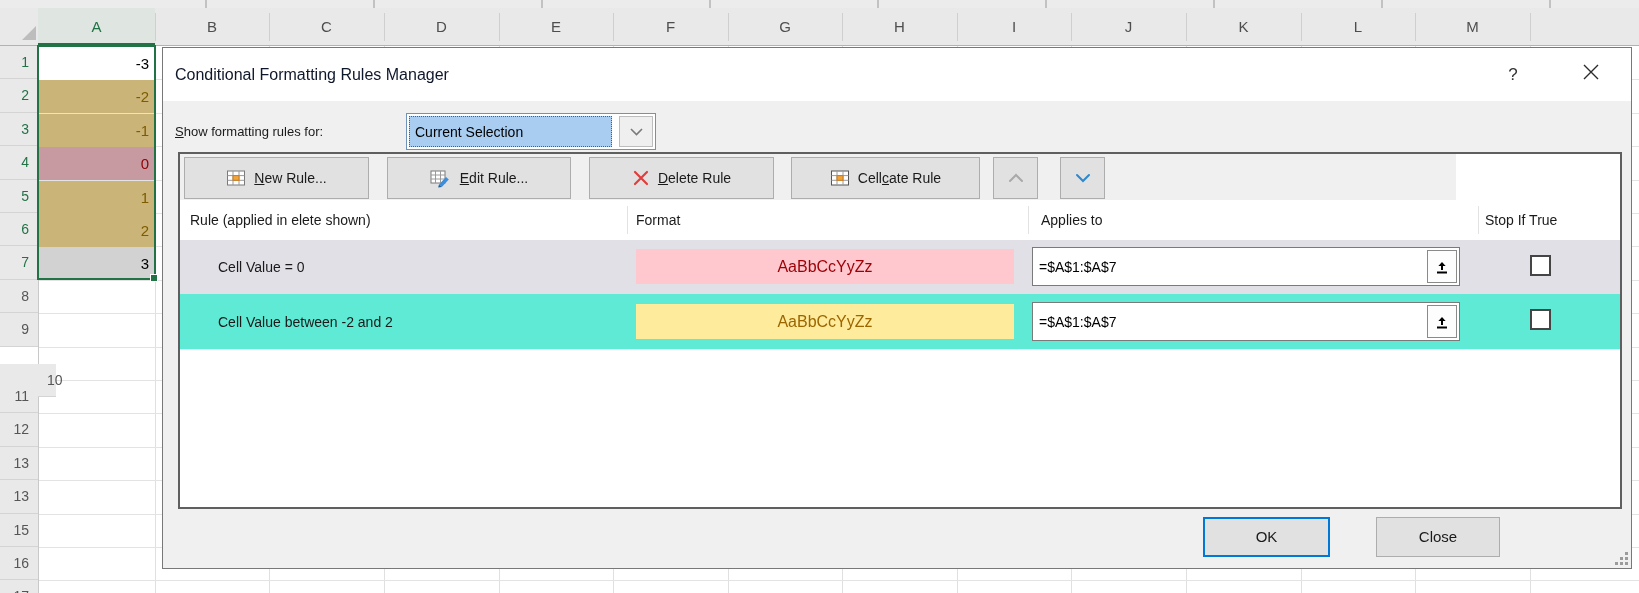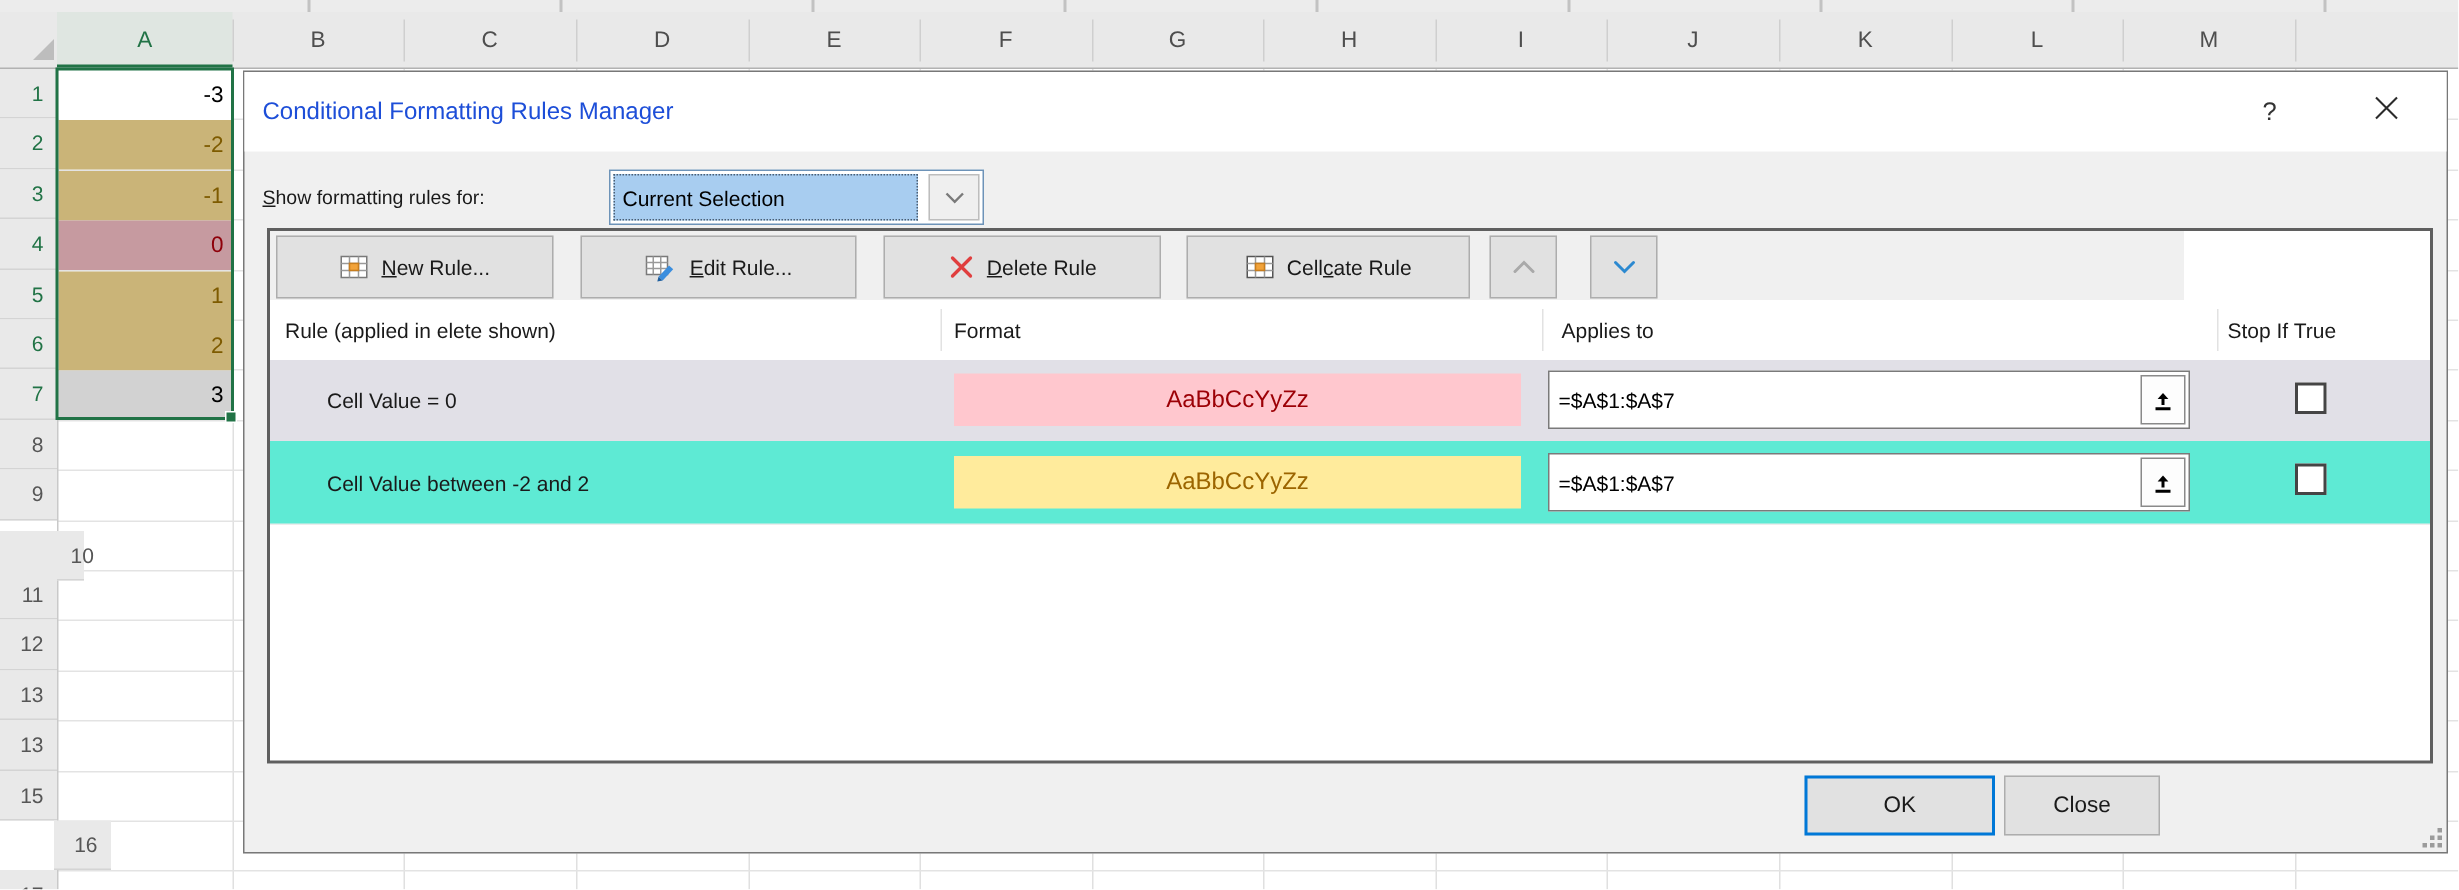--- a/index.html
+++ b/index.html
@@ -21,21 +21,21 @@
   .rowheader-edge{left:38px;top:46px;width:1px;height:547px;background:#c9c9c9;}
   .vline{width:1px;background:#e0e0e0;top:46px;height:547px;}
   .hline{left:38px;width:1601px;height:1px;background:#e3e3e3;}
   .a-cell{left:39px;width:116px;height:33px;line-height:33px;text-align:right;padding-right:6px;box-sizing:border-box;font-size:15px;}
   .sel-rect{left:37px;top:45px;width:119px;height:235px;border:2px solid #217346;box-sizing:border-box;background:transparent;}
   .fill-handle{left:150px;top:274px;width:8px;height:8px;background:#217346;border:1px solid #ffffff;box-sizing:border-box;}
 
   
   .dialog{left:162px;top:47px;width:1470px;height:522px;background:#f0f0f0;border:1px solid #787878;box-sizing:border-box;font-size:14px;color:#1a1a1a;}
   .dlg-titlebar{left:0;top:0;width:1468px;height:53px;background:#ffffff;}
-  .dlg-title{left:12px;top:0;height:53px;line-height:53px;font-size:16px;color:#1d4ed8;}
+  .dlg-title{left:12px;top:0;height:53px;line-height:53px;font-size:16px;color:#0f172a;}
   .dlg-help{left:1336px;top:14px;width:28px;height:26px;text-align:center;font-size:17px;color:#333;line-height:26px;cursor:default;}
   .dlg-close{left:1414px;top:14px;width:28px;height:26px;text-align:center;line-height:26px;cursor:default;}
 
   .show-label{left:12px;top:65px;height:37px;line-height:37px;font-size:13px;color:#1a1a1a;}
   .combo{left:243px;top:65px;width:250px;height:37px;background:#ffffff;border:1px solid #6d93b8;box-sizing:border-box;display:flex;align-items:stretch;}
   .combo-text{flex:1;margin:2px;background:#a8cdf0;border:1px dotted #4a5f74;font-size:14px;color:#000;padding:0 5px;display:flex;align-items:center;}
   .combo-gap{width:3px;}
   .combo-btn{width:32px;margin:2px;background:#efefef;border:1px solid #bdbdbd;display:flex;align-items:center;justify-content:center;}
 
   .list-frame{left:15px;top:104px;width:1444px;height:357px;background:#ffffff;border:2px solid #5f5f5f;box-sizing:border-box;}
@@ -68,21 +68,21 @@
   .row-2 .stop-check{top:155px;}
   
   .rule-row .fmt-sample,.rule-row .applies-box,.rule-row .stop-check{position:absolute;}
   .row-1 .fmt-sample,.row-1 .applies-box,.row-1 .stop-check{top:auto;}
   .row-1 .fmt-sample{top:9px;} .row-1 .applies-box{top:7px;} .row-1 .stop-check{top:15px;}
   .row-2 .fmt-sample{top:10px;} .row-2 .applies-box{top:8px;} .row-2 .stop-check{top:15px;}
   .rule-text{position:absolute;}
 
   .bottom-btn{top:469px;height:40px;background:#e1e1e1;border:1px solid #adadad;box-sizing:border-box;text-align:center;line-height:38px;font-size:15px;color:#1a1a1a;}
   .btn-ok{left:1040px;width:127px;border:2px solid #0078d7;line-height:36px;}
-  .btn-close{left:1173px;width:104px;}
+  .btn-close{left:1213px;width:124px;}
   .btn-apply{left:1330px;width:131px;color:#a3a3a3;border-color:#bababa;background:#e5e5e5;}
   .grip{left:1452px;top:504px;width:13px;height:13px;}
   .grip i{position:absolute;width:3px;height:3px;background:#9b9b9b;}
 </style>
 </head>
 <body>
 
 <div class="screen">
 
   <div id="sheet">
@@ -157,27 +157,27 @@
       <div class="abs rowheader-edge"></div>
       <div class="abs row-header sel" style="top: 46px; height: 33.4px; line-height: 33.4px;">1</div>
       <div class="abs row-header sel" style="top: 79.4px; height: 33.4px; line-height: 33.4px;">2</div>
       <div class="abs row-header sel" style="top: 112.8px; height: 33.4px; line-height: 33.4px;">3</div>
       <div class="abs row-header sel" style="top: 146.2px; height: 33.4px; line-height: 33.4px;">4</div>
       <div class="abs row-header sel" style="top: 179.6px; height: 33.4px; line-height: 33.4px;">5</div>
       <div class="abs row-header sel" style="top: 213px; height: 33.4px; line-height: 33.4px;">6</div>
       <div class="abs row-header sel" style="top: 246.4px; height: 33.4px; line-height: 33.4px;">7</div>
       <div class="abs row-header" style="top: 279.8px; height: 33.4px; line-height: 33.4px;">8</div>
       <div class="abs row-header" style="top: 313.2px; height: 33.4px; line-height: 33.4px;">9</div>
-      <div class="abs row-header" style="top: 354px; height: 33.4px; line-height: 33.4px; padding-left: 47px;">10</div>
+      <div class="abs row-header" style="top: 364px; height: 33.4px; line-height: 33.4px; padding-left: 47px;">10</div>
       <div class="abs row-header" style="top: 380px; height: 33.4px; line-height: 33.4px;">11</div>
       <div class="abs row-header" style="top: 413.4px; height: 33.4px; line-height: 33.4px;">12</div>
       <div class="abs row-header" style="top: 446.8px; height: 33.4px; line-height: 33.4px;">13</div>
       <div class="abs row-header" style="top: 480.2px; height: 33.4px; line-height: 33.4px;">13</div>
       <div class="abs row-header" style="top: 513.6px; height: 33.4px; line-height: 33.4px;">15</div>
-      <div class="abs row-header" style="top: 547px; height: 33.4px; line-height: 33.4px; margin-left: 36px;">16</div>
+      <div class="abs row-header" style="top: 547px; height: 33.4px; line-height: 33.4px;">16</div>
       <div class="abs row-header" style="top: 580.4px; height: 33.4px; line-height: 33.4px;">17</div>
       <div class="abs a-cell" style="top: 47px; background: rgb(255, 255, 255); color: rgb(0, 0, 0);">-3</div>
       <div class="abs a-cell" style="top: 80.4px; background: rgb(202, 180, 120); color: rgb(126, 91, 0);">-2</div>
       <div class="abs a-cell" style="top: 113.8px; background: rgb(202, 180, 120); color: rgb(126, 91, 0);">-1</div>
       <div class="abs a-cell" style="top: 147.2px; background: rgb(198, 154, 160); color: rgb(142, 0, 10);">0</div>
       <div class="abs a-cell" style="top: 180.6px; background: rgb(202, 180, 120); color: rgb(126, 91, 0);">1</div>
       <div class="abs a-cell" style="top: 214px; background: rgb(202, 180, 120); color: rgb(126, 91, 0);">2</div>
       <div class="abs a-cell" style="top: 247.4px; background: rgb(210, 210, 210); color: rgb(0, 0, 0);">3</div>
       <div class="abs sel-rect" style="border-color: rgb(33, 115, 70);"></div>
       <div class="abs fill-handle" style="background: rgb(33, 115, 70);"></div>

